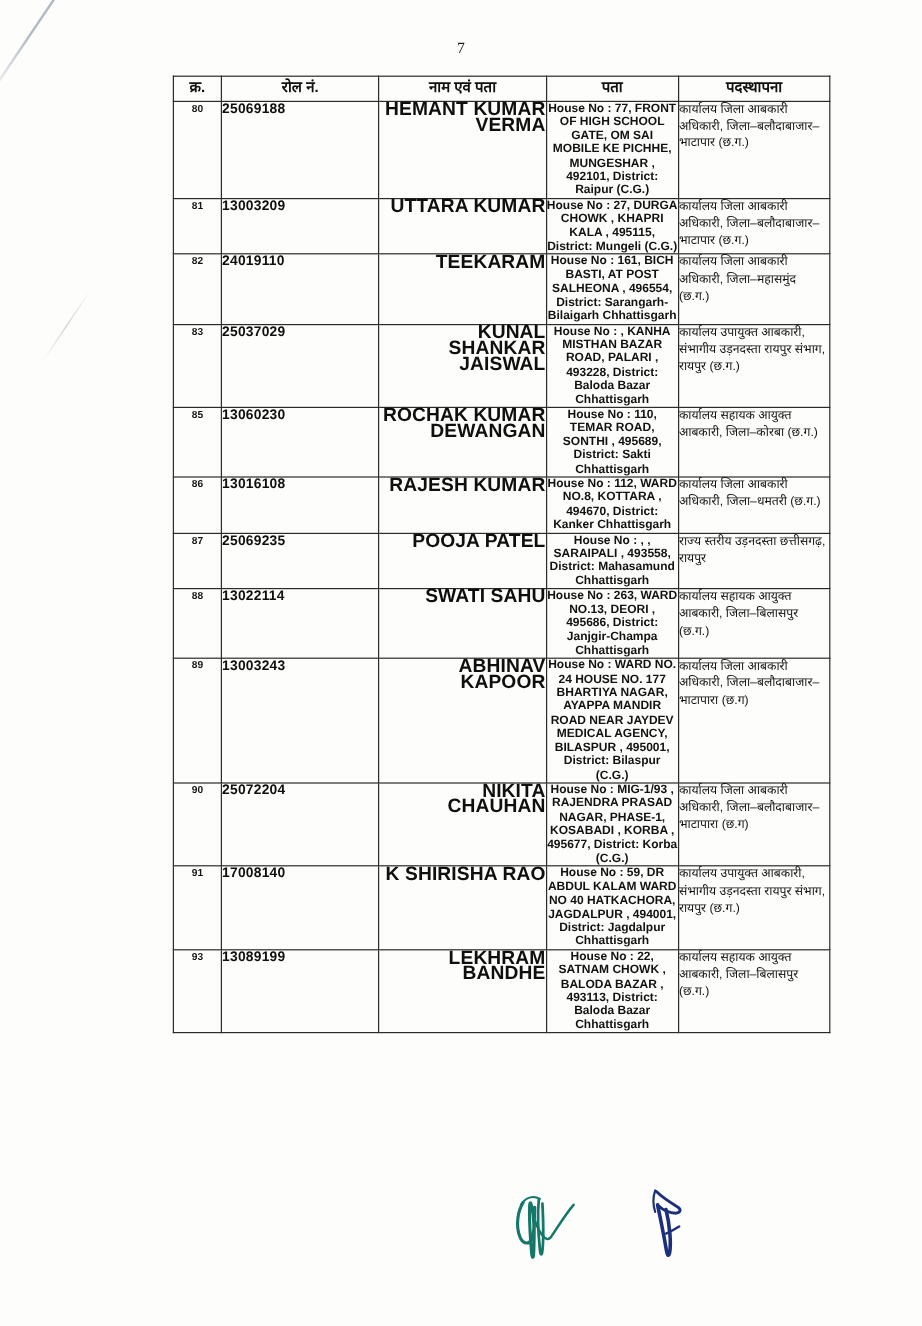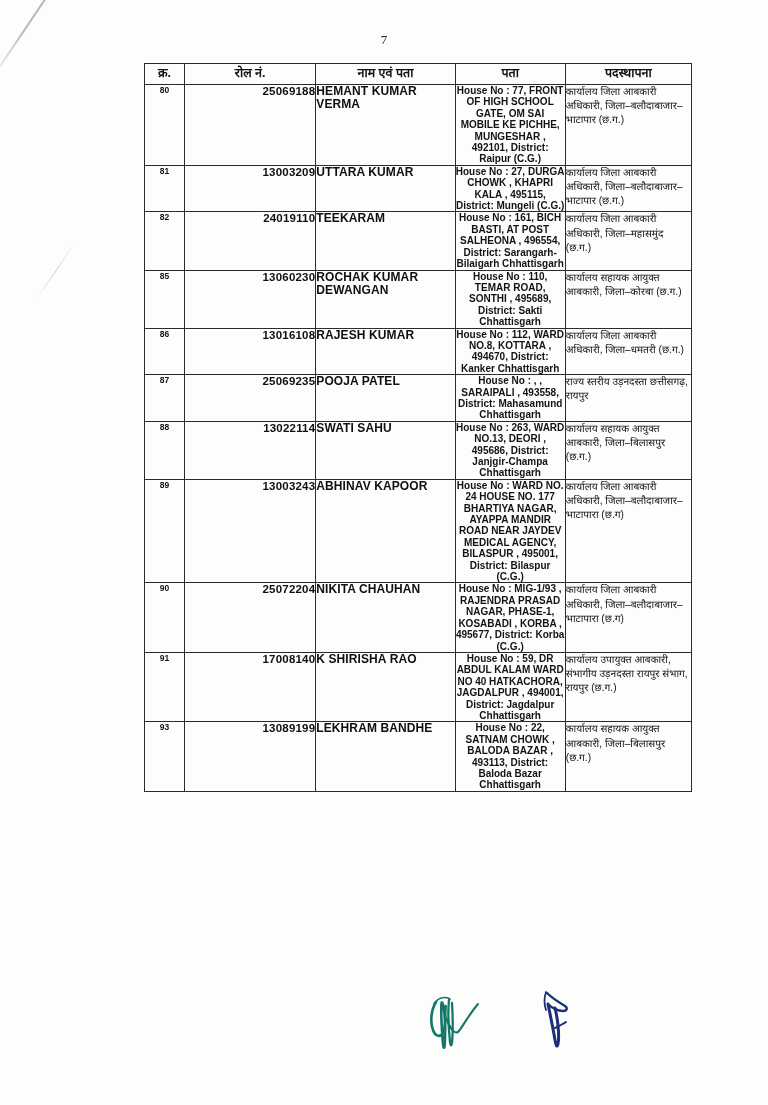--- a/index.html
+++ b/index.html
@@ -86,30 +86,30 @@
   .col-post { width: 126px; }
 
   td.sn {
     text-align: center;
     font-size: 8.5px;
     font-weight: bold;
     color: #141414;
     padding-top: 7px;
   }
   td.roll {
-    text-align: right;
+    text-align: left;
     font-size: 11.5px;
     font-weight: bold;
     color: #0f0f0f;
     padding-top: 6px;
     letter-spacing: 0.2px;
   }
   td.name {
-    text-align: left;
-    font-size: 12px;
+    text-align: right;
+    font-size: 16px;
     font-weight: bold;
     color: #0f0f0f;
     padding-top: 6px;
     line-height: 13px;
     letter-spacing: 0.1px;
   }
   td.addr {
     text-align: center;
     font-size: 10px;
     font-weight: bold;
@@ -178,20 +178,27 @@
             <td class="post">कार्यालय जिला आबकारी अधिकारी, जिला–बलौदाबाजार– भाटापार (छ.ग.)</td>
           </tr>
           <tr>
             <td class="sn">82</td>
             <td class="roll">24019110</td>
             <td class="name">TEEKARAM</td>
             <td class="addr">House No : 161, BICH BASTI, AT POST SALHEONA , 496554, District: Sarangarh-Bilaigarh Chhattisgarh</td>
             <td class="post">कार्यालय जिला आबकारी अधिकारी, जिला–महासमुंद (छ.ग.)</td>
           </tr>
           <tr>
+            <td class="sn">83</td>
+            <td class="roll">25037029</td>
+            <td class="name">KUNAL SHANKAR JAISWAL</td>
+            <td class="addr">House No : , KANHA MISTHAN BAZAR ROAD, PALARI , 493228, District: Baloda Bazar Chhattisgarh</td>
+            <td class="post">कार्यालय उपायुक्त आबकारी, संभागीय उड़नदस्ता रायपुर संभाग, रायपुर (छ.ग.)</td>
+          </tr>
+          <tr>
             <td class="sn">85</td>
             <td class="roll">13060230</td>
             <td class="name">ROCHAK KUMAR DEWANGAN</td>
             <td class="addr">House No : 110, TEMAR ROAD, SONTHI , 495689, District: Sakti Chhattisgarh</td>
             <td class="post">कार्यालय सहायक आयुक्त आबकारी, जिला–कोरबा (छ.ग.)</td>
           </tr>
           <tr>
             <td class="sn">86</td>
             <td class="roll">13016108</td>
             <td class="name">RAJESH KUMAR</td>

